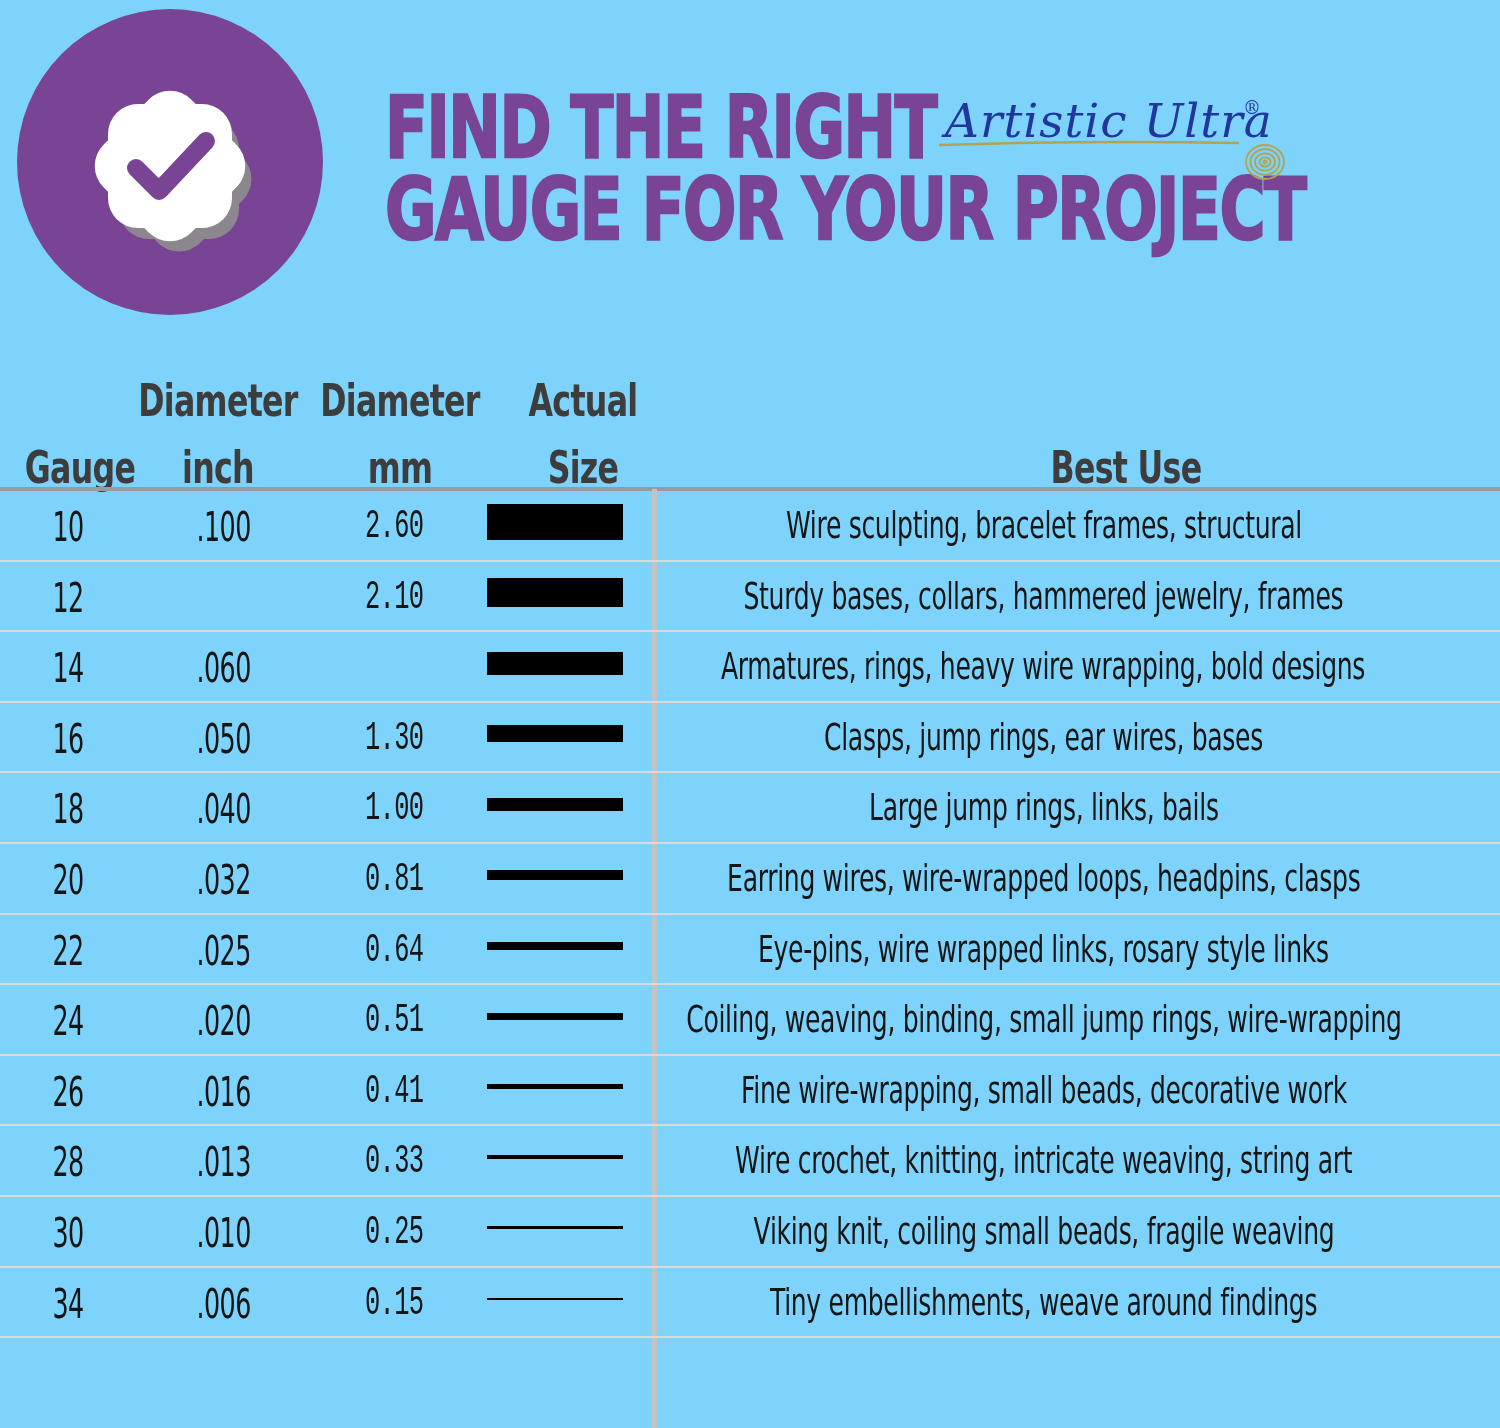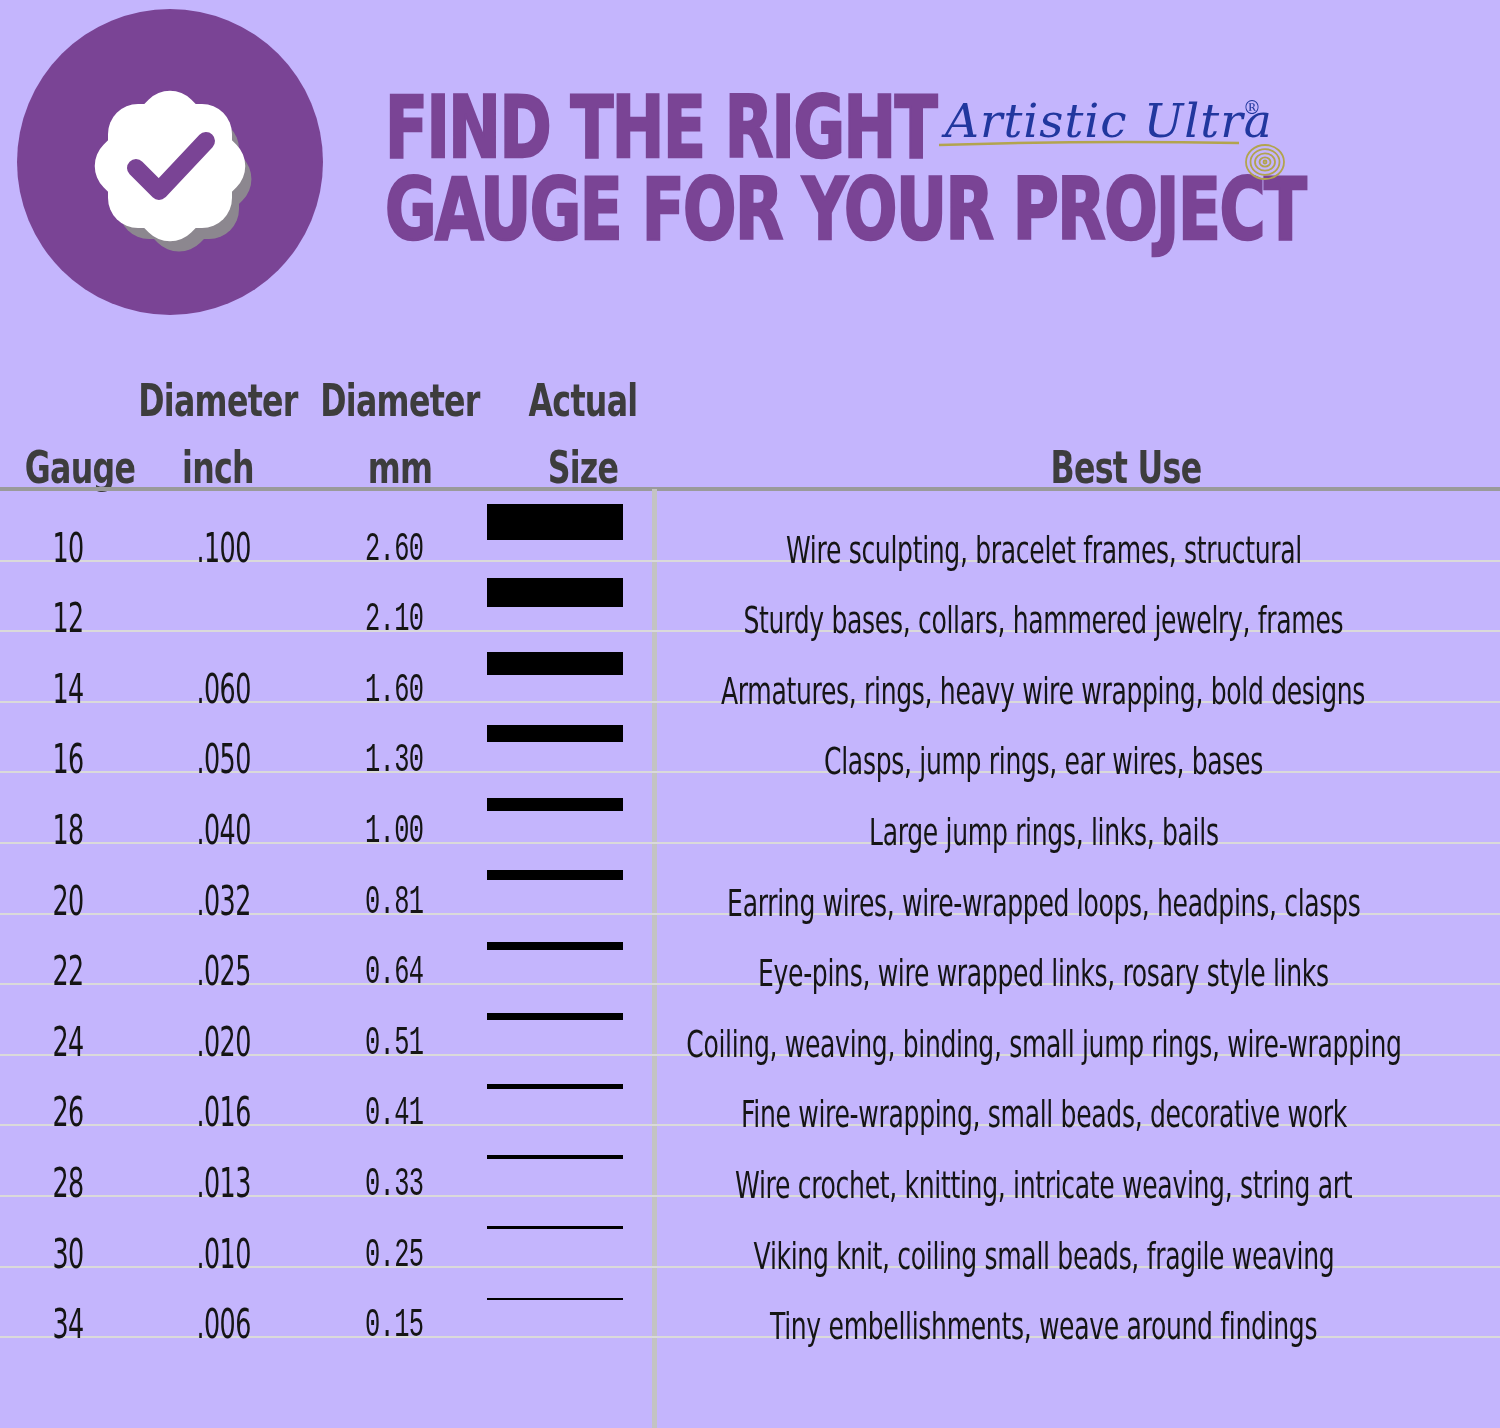--- a/index.html
+++ b/index.html
@@ -1,17 +1,17 @@
 <!DOCTYPE html>
 <html><head>
 <meta charset="utf-8">
 <style>
   html,body{margin:0;padding:0;background:#fff;}
   #canvas{
-    position:relative;width:1500px;height:1428px;background:#c4b5fd;
+    position:relative;width:1500px;height:1428px;background:#7dd3fc;
     font-family:"DejaVu Sans", sans-serif;overflow:hidden;
   }
   
   .badge-wrap{position:absolute;left:14px;top:5px;width:312px;height:316px;}
   .title-line{
     position:absolute;left:385px;color:#7a4495;font-weight:bold;
     font-size:86px;line-height:86px;white-space:nowrap;
     transform:scaleX(.73);transform-origin:left top;
     -webkit-text-stroke:2.5px #7a4495;letter-spacing:-2px;
   }
@@ -34,21 +34,21 @@
     position:absolute;width:300px;text-align:center;color:#3d3d3d;
     font-weight:bold;font-size:44px;line-height:44px;white-space:nowrap;
     transform:scaleX(.72);letter-spacing:-1px;
   }
   .h-underline{position:absolute;left:0;top:487px;width:1500px;height:4px;background:#9a9a9a;}
   .v-divider{position:absolute;left:652px;top:489px;width:5px;height:939px;background:#c3c3c3;}
 
   
   #rows{position:absolute;left:0;top:491px;width:1500px;}
   .row{position:relative;width:1500px;height:70.6px;box-sizing:border-box;border-bottom:2px solid #dadada;}
-  .cell{position:absolute;top:0;height:100%;display:flex;align-items:flex-end;justify-content:center;}
+  .cell{position:absolute;top:0;height:100%;display:flex;align-items:flex-start;justify-content:center;}
   .cell-gauge{left:0;width:136px;}
   .cell-inch{left:146px;width:156px;}
   .cell-mm{left:316px;width:156px;font-family:Liberation Mono, monospace;}
   .cell-use{left:657px;width:843px;padding-right:70px;box-sizing:border-box;}
   .num{
     font-size:41px;color:#151515;white-space:nowrap;
     transform:translateY(12px) scaleX(.62);letter-spacing:-1px;
   }
   .use-text{
     font-size:38px;color:#151515;white-space:nowrap;
@@ -141,23 +141,20 @@
           <div class="use-text">Sturdy bases, collars, hammered jewelry, frames</div>
         </div>
       </div>
       <div class="row">
         <div class="cell cell-gauge">
           <div class="num">14</div>
         </div>
         <div class="cell cell-inch">
           <div class="num">.060</div>
         </div>
-        <div class="cell cell-mm">
-          <div class="num">1.60</div>
-        </div>
         <div class="size-bar" style="height: 23px; top: 19.5px;"></div>
         <div class="cell cell-use">
           <div class="use-text">Armatures, rings, heavy wire wrapping, bold designs</div>
         </div>
       </div>
       <div class="row">
         <div class="cell cell-gauge">
           <div class="num">16</div>
         </div>
         <div class="cell cell-inch">

